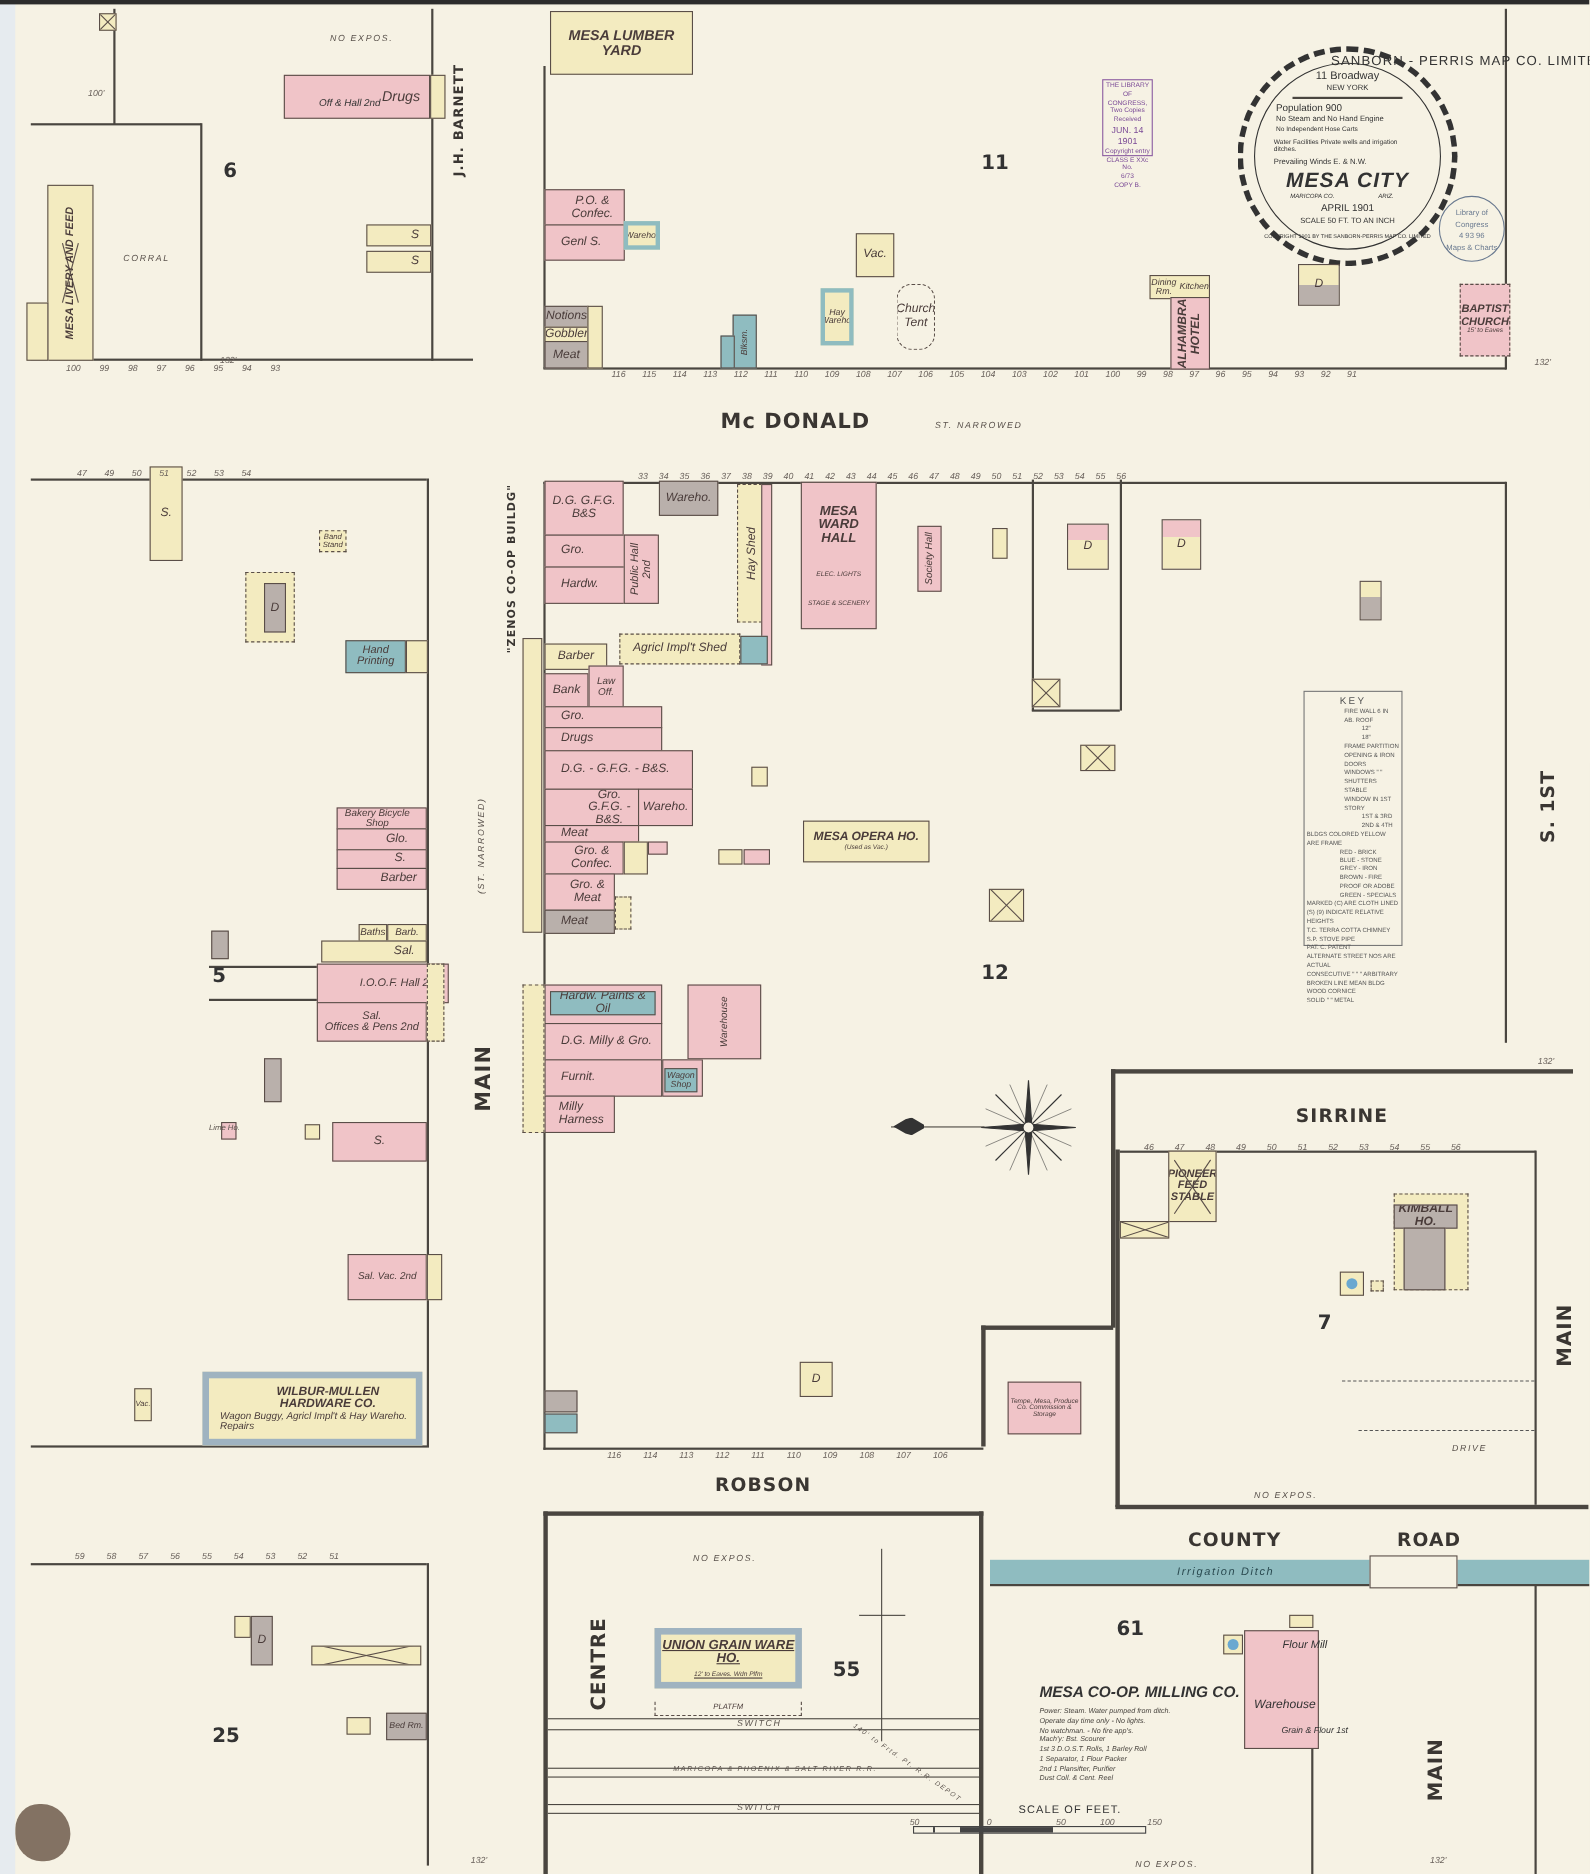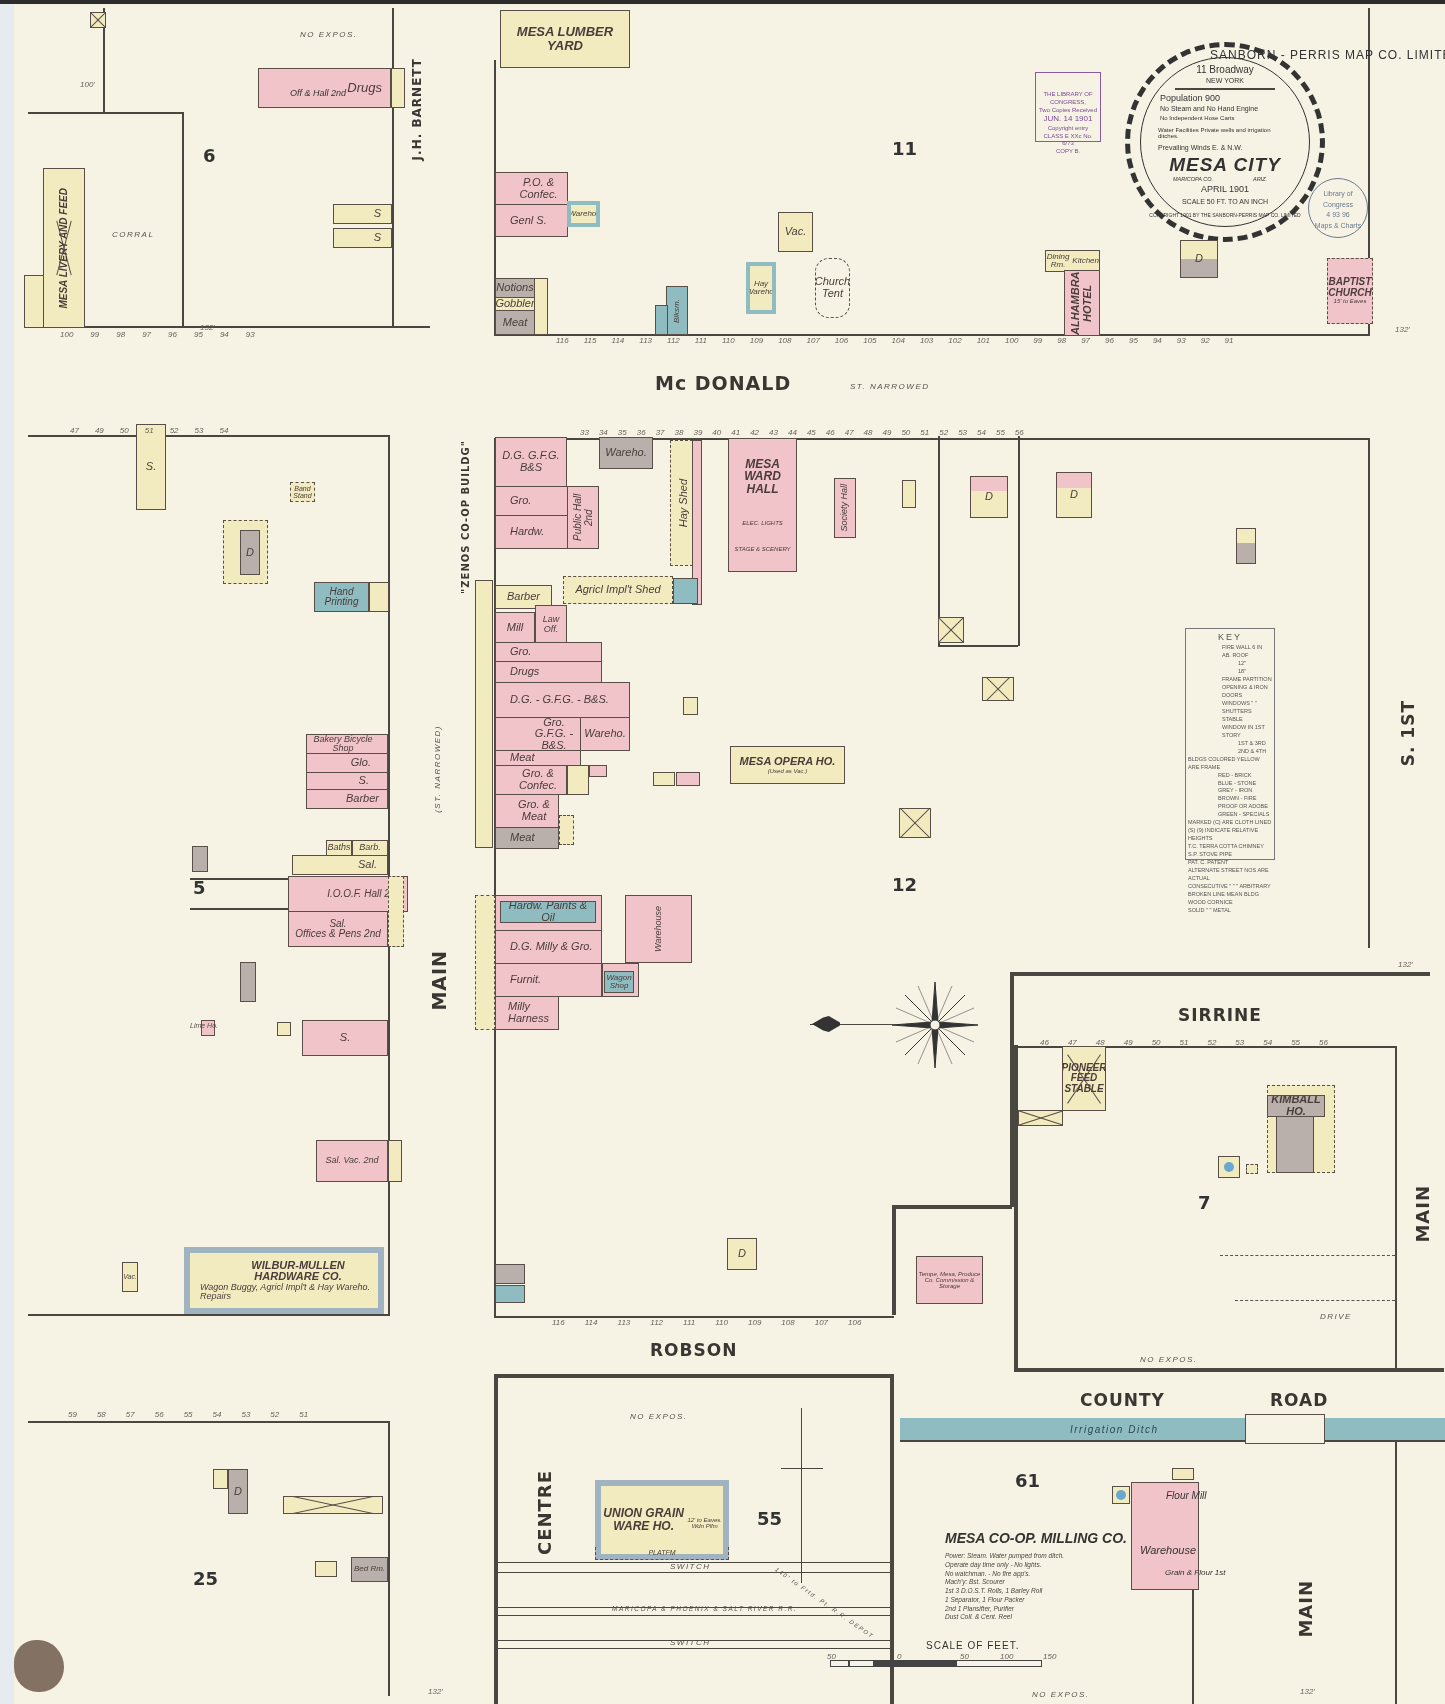--- a/index.html
+++ b/index.html
@@ -20,21 +20,21 @@
   .x::before{transform:translate(-50%,-50%) rotate(var(--a,45deg));}
   .x::after{transform:translate(-50%,-50%) rotate(calc(-1 * var(--a,45deg)));}
   .street{position:absolute;font-weight:bold;font-size:19px;letter-spacing:1px;color:#3a3632;font-family:"DejaVu Sans",sans-serif;}
   .vert{writing-mode:vertical-rl;transform:rotate(180deg);}
   .block{position:absolute;font-size:18px;font-weight:bold;color:#333;font-family:"DejaVu Sans",sans-serif;}
   .small{position:absolute;font-size:8px;font-style:italic;color:#5a524c;letter-spacing:1.5px;}
   .num{position:absolute;font-size:8px;font-style:italic;color:#6a625c;}
   .title-ring{position:absolute;left:1125px;top:42px;width:200px;height:200px;border-radius:50%;border:5px dashed #333;box-sizing:border-box;}
   .title-inner{position:absolute;left:1140px;top:57px;width:170px;height:170px;border-radius:50%;border:1.5px solid #333;box-sizing:border-box;background:#f6f2e4;}
   .tt{position:absolute;text-align:center;color:#333;white-space:nowrap;}
-  .stamp{position:absolute;left:1035px;top:72px;width:66px;height:70px;border:1.5px solid #8a5aa0;color:#7a4a96;font-size:6px;text-align:center;line-height:1.3;padding-top:18px;box-sizing:border-box;}
+  .stamp{position:absolute;left:1002px;top:72px;width:46px;height:70px;border:1.5px solid #8a5aa0;color:#7a4a96;font-size:6px;text-align:center;line-height:1.3;padding-top:2px;box-sizing:border-box;}
   .lcstamp{position:absolute;left:1308px;top:178px;width:60px;height:60px;border-radius:50%;border:1.5px solid #6a7a90;color:#6a7a90;font-size:7px;text-align:center;box-sizing:border-box;padding-top:10px;line-height:1.5;}
   .key{position:absolute;left:1185px;top:628px;width:90px;height:232px;border:1px solid #777;background:#f6f2e4;font-size:5.5px;color:#555;box-sizing:border-box;padding:2px;line-height:1.45;}
   .ditch{position:absolute;left:900px;top:1418px;width:545px;height:22px;background:#8fbcc0;}
   .compass{position:absolute;left:890px;top:980px;width:90px;height:90px;}
   .stain{position:absolute;left:14px;top:1640px;width:50px;height:52px;border-radius:45% 55% 50% 50%;background:#6e5c4c;opacity:.85;}
   .scale{position:absolute;left:830px;top:1660px;width:210px;height:5px;border:1px solid #444;background:linear-gradient(90deg,#f6f2e4 0 8%,#444 8% 9%,#f6f2e4 9% 20%,#444 20% 60%,#f6f2e4 60% 100%);}
 </style>
 </head>
 <body>
 
@@ -329,21 +329,21 @@
     <span>D</span>
   </div>
 <div class="b gry" style="left:1236px;top:528px;width:20px;height:36px;background:linear-gradient(#f3ebc0 0 40%,#b9b0ab 40%);"></div>
 <div class="b yel x" style="left:938px;top:617px;width:26px;height:26px;"></div>
 <div class="b yel x" style="left:982px;top:677px;width:32px;height:24px;"></div>
 
 <div class="b yel" style="left:495px;top:585px;width:57px;height:24px;">
     <span>Barber</span>
   </div>
 <div class="b red" style="left:495px;top:612px;width:40px;height:32px;">
-    <span>Mill</span>
+    <span>Bank</span>
   </div>
 <div class="b red" style="left:535px;top:605px;width:32px;height:39px;font-size:9px;">
     <span>Law Off.</span>
   </div>
 <div class="b red" style="left:495px;top:642px;width:107px;height:20px;justify-content:flex-start;padding-left:14px;">
     <span>Gro.</span>
   </div>
 <div class="b red" style="left:495px;top:661px;width:107px;height:22px;justify-content:flex-start;padding-left:14px;">
     <span>Drugs</span>
   </div>
@@ -433,21 +433,21 @@
     <span>D</span>
   </div>
 <div class="b yel x" style="left:283px;top:1496px;width:100px;height:18px;--a:12deg;"></div>
 <div class="b yel" style="left:315px;top:1561px;width:22px;height:16px;"></div>
 <div class="b gry" style="left:351px;top:1557px;width:37px;height:25px;font-size:8px;">
     <span>Bed Rm.</span>
   </div>
 <div class="stain"></div>
 
 <div class="small" style="left:630px;top:1412px;">NO EXPOS.</div>
-<div class="b stone" style="left:595px;top:1480px;width:134px;height:80px;flex-direction:row;font-weight:bold;font-size:12px;">
+<div class="b stone" style="left:595px;top:1480px;width:134px;height:55px;flex-direction:column;font-weight:bold;font-size:12px;text-decoration:underline;">
   <span>UNION GRAIN WARE HO.</span>
   <span style="font-size:6px;font-weight:normal;margin-top:6px;">12' to Eaves. Wdn Plfm</span>
 </div>
 <div class="b dash" style="left:595px;top:1547px;width:134px;height:13px;border-top:none;font-size:7px;">
     <span>PLATFM</span>
   </div>
 <div class="ln" style="left:801px;top:1408px;width:1px;height:175px;"></div>
 <div class="ln" style="left:781px;top:1468px;width:42px;height:1px;"></div>
 
 <div class="b red" style="left:1131px;top:1482px;width:68px;height:108px;"></div>

